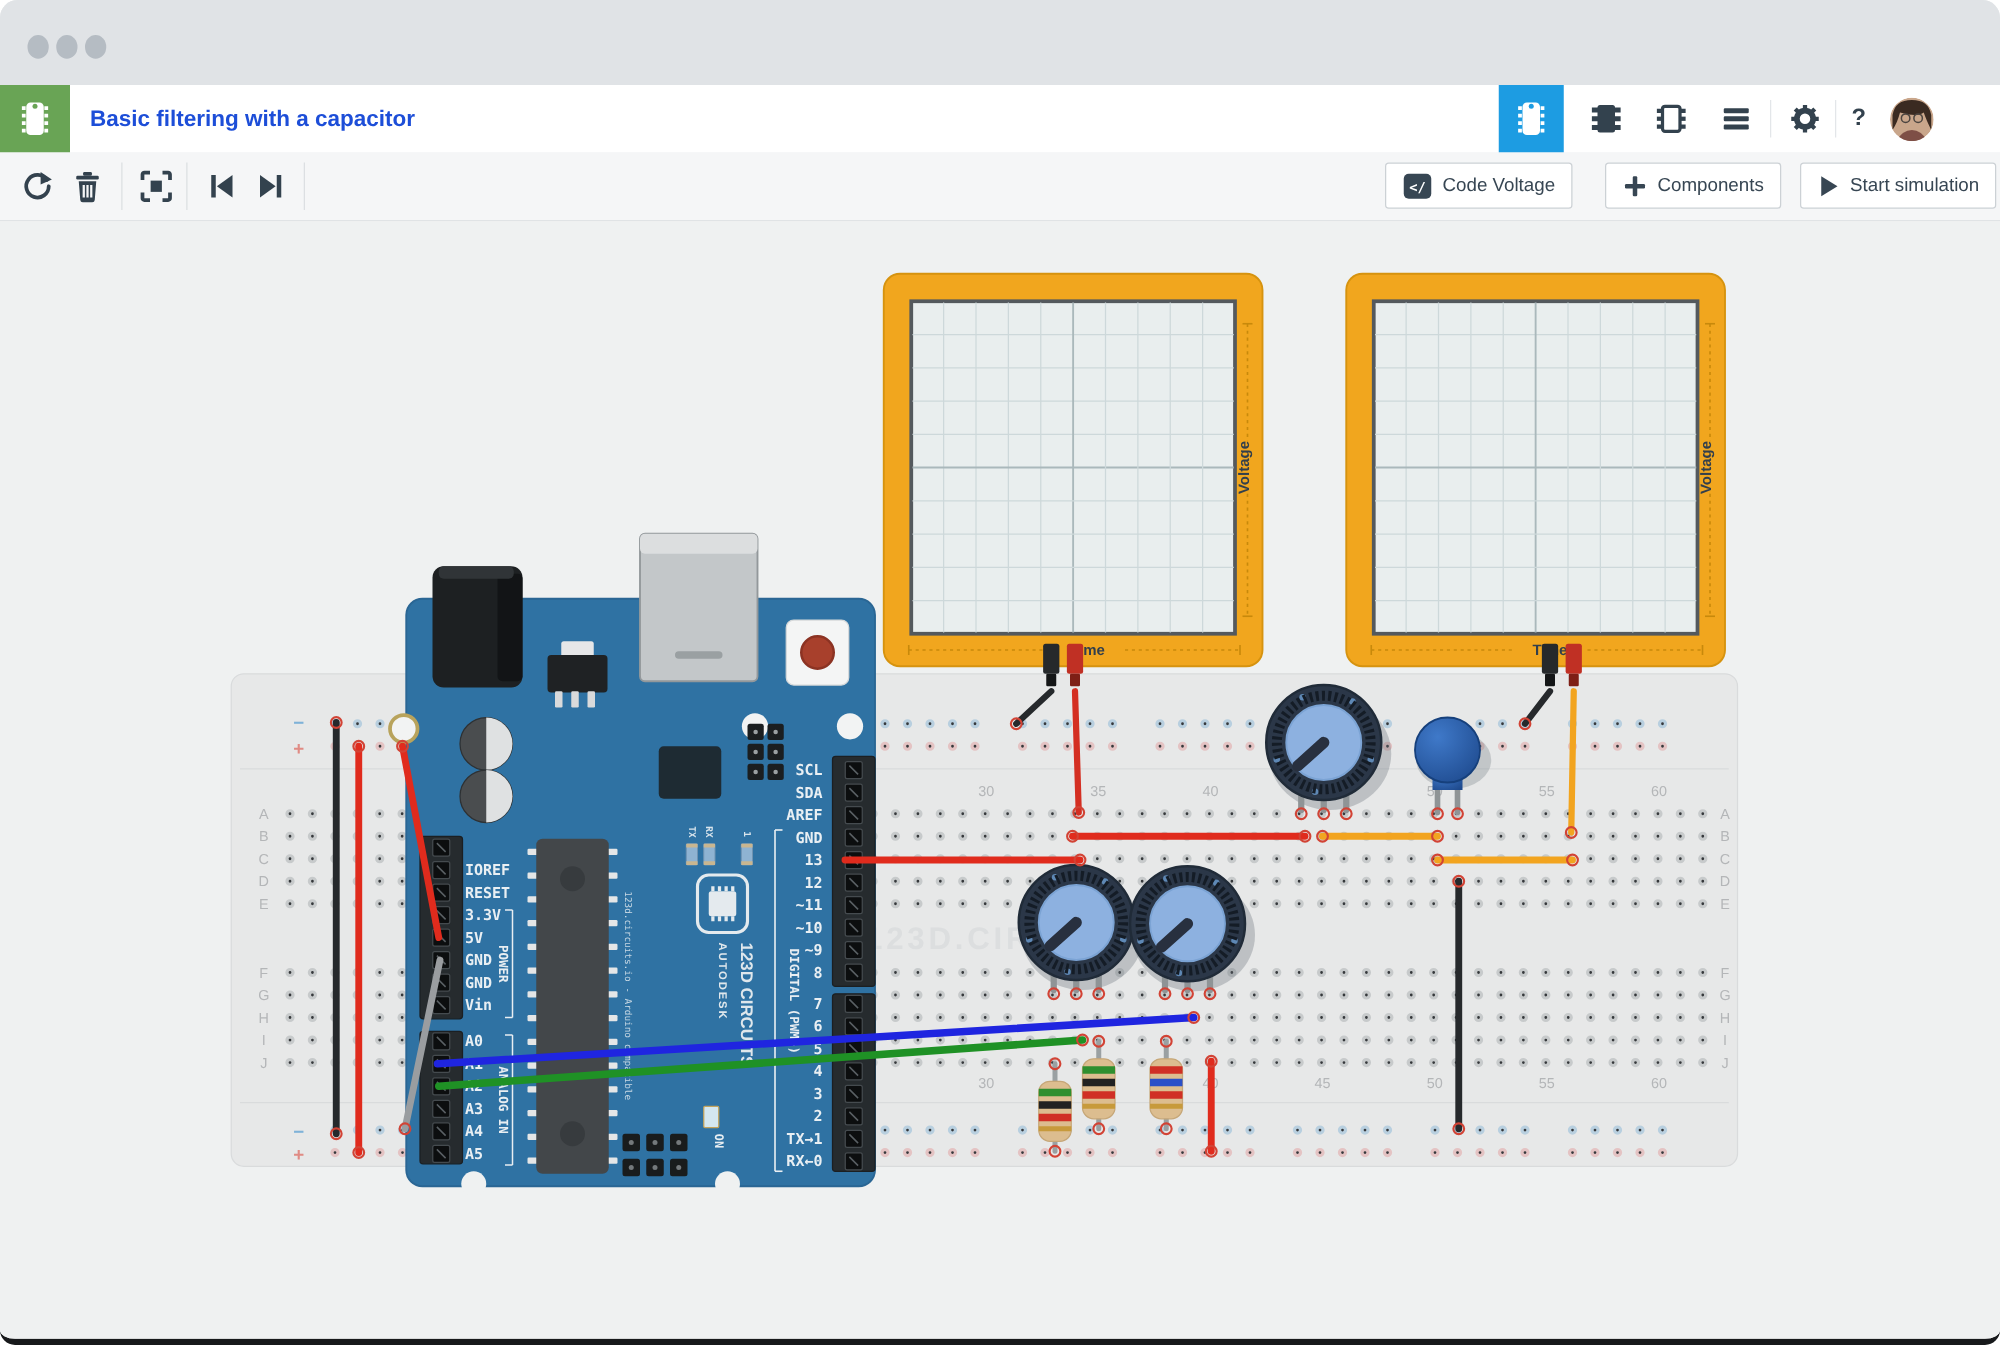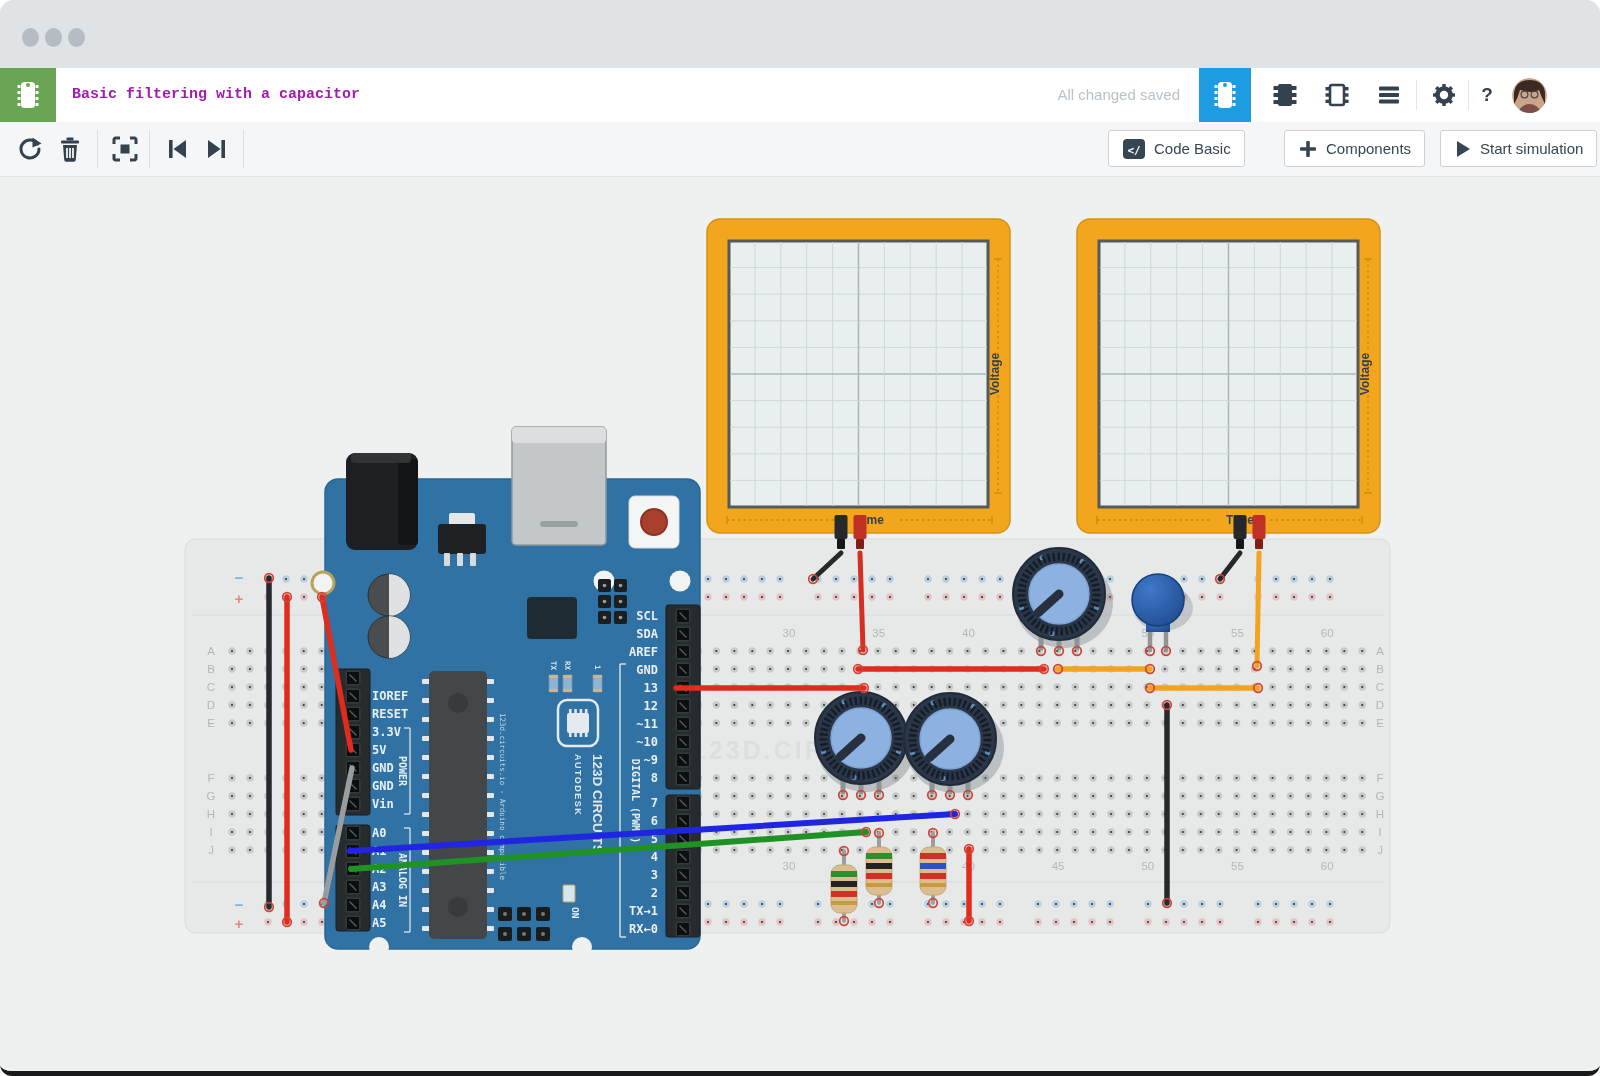--- a/index.html
+++ b/index.html
@@ -4,21 +4,21 @@
 <style>
   html,body{margin:0;padding:0;background:#fff;font-family:"Liberation Sans",sans-serif;}
   .window{position:relative;width:1600px;height:1071px;border-radius:14px 14px 12px 12px;overflow:hidden;
           border-bottom:5px solid #17191b;background:#eff1f1;}
   
   .winbar{position:absolute;left:0;top:0;width:1600px;height:68px;background:#e0e3e6;}
   .windot{position:absolute;top:28px;width:17px;height:19px;border-radius:50%;background:#b5bcc3;}
   
   .header{position:absolute;left:0;top:68px;width:1600px;height:54px;background:#ffffff;}
   .logo{position:absolute;left:0;top:0;width:56px;height:54px;background:#69a455;display:flex;align-items:center;justify-content:center;}
-  .title{position:absolute;left:72px;top:0;height:54px;line-height:54px;font-size:15px;font-weight:600;color:#a21caf;font-family:Liberation Mono, monospace;}
+  .title{position:absolute;left:72px;top:0;height:54px;line-height:54px;font-size:18px;font-weight:600;color:#1d4ed8;}
   .savestate{position:absolute;right:420px;top:0;width:260px;text-align:right;height:54px;line-height:54px;font-size:15px;color:#b9c2c8;}
   .viewbtn{position:absolute;top:0;height:54px;width:52px;display:flex;align-items:center;justify-content:center;}
   .viewbtn.active{background:#1d9ce2;}
   .hdr-div{position:absolute;top:12px;width:1px;height:30px;background:#e3e6e9;}
   .havatar{position:absolute;top:10px;width:35px;height:35px;border-radius:50%;overflow:hidden;}
   .qmark{position:absolute;top:0;height:54px;line-height:54px;font-size:19px;font-weight:bold;color:#33424e;text-align:center;width:30px;}
   
   .toolbar{position:absolute;left:0;top:122px;width:1600px;height:54px;background:#f5f6f7;border-bottom:1px solid #e0e3e5;}
   .tbicon{position:absolute;top:13px;width:28px;height:28px;}
   .tb-div{position:absolute;top:8px;width:1px;height:38px;background:#dcdfe2;}
@@ -50,21 +50,20 @@
             <rect x="4.5" y="20" width="3" height="3"></rect>
             <rect x="4.5" y="26" width="3" height="3"></rect>
           <rect x="22.5" y="8" width="3" height="3"></rect>
             <rect x="22.5" y="14" width="3" height="3"></rect>
             <rect x="22.5" y="20" width="3" height="3"></rect>
             <rect x="22.5" y="26" width="3" height="3"></rect>
         </g>
       </svg>
     </div>
     <div class="title">Basic filtering with a capacitor</div>
-    <div class="savestate">All changed saved</div>
 
     <div class="viewbtn active" style="left:1199px">
       <svg width="26" height="32" viewBox="0 0 26 32">
         <rect x="6" y="3" width="14" height="26" rx="3.5" fill="#fff"></rect>
         <circle cx="13" cy="6" r="2" fill="#1d9ce2"></circle>
         <g fill="#fff">
           <rect x="2.5" y="6" width="3" height="3"></rect>
             <rect x="2.5" y="12" width="3" height="3"></rect>
             <rect x="2.5" y="18" width="3" height="3"></rect>
             <rect x="2.5" y="24" width="3" height="3"></rect>
@@ -167,21 +166,21 @@
       <rect x="18.4" y="5" width="3.6" height="18" fill="#33424e"></rect>
       <polygon points="5,5 5,23 17.5,14" fill="#33424e"></polygon>
     </svg>
     <div class="tb-div" style="left:243px"></div>
 
     <div class="tbbtn" style="left:1108px">
       <svg width="24" height="22" viewBox="0 0 24 22">
         <rect x="1" y="1" width="22" height="20" rx="4" fill="#374653"></rect>
         <text x="12" y="15.5" font-size="11" font-weight="bold" fill="#fff" text-anchor="middle" font-family="DejaVu Sans Mono,monospace">&lt;/</text>
       </svg>
-      <span>Code Basic</span>
+      <span>Code Voltage</span>
     </div>
     <div class="tbbtn" style="left:1284px">
       <svg width="20" height="20" viewBox="0 0 20 20" fill="#374653">
         <rect x="8.2" y="2" width="3.6" height="16" rx="1"></rect>
           <rect x="2" y="8.2" width="16" height="3.6" rx="1"></rect>
       </svg>
       <span>Components</span>
     </div>
     <div class="tbbtn" style="left:1440px">
       <svg width="18" height="20" viewBox="0 0 18 20">

